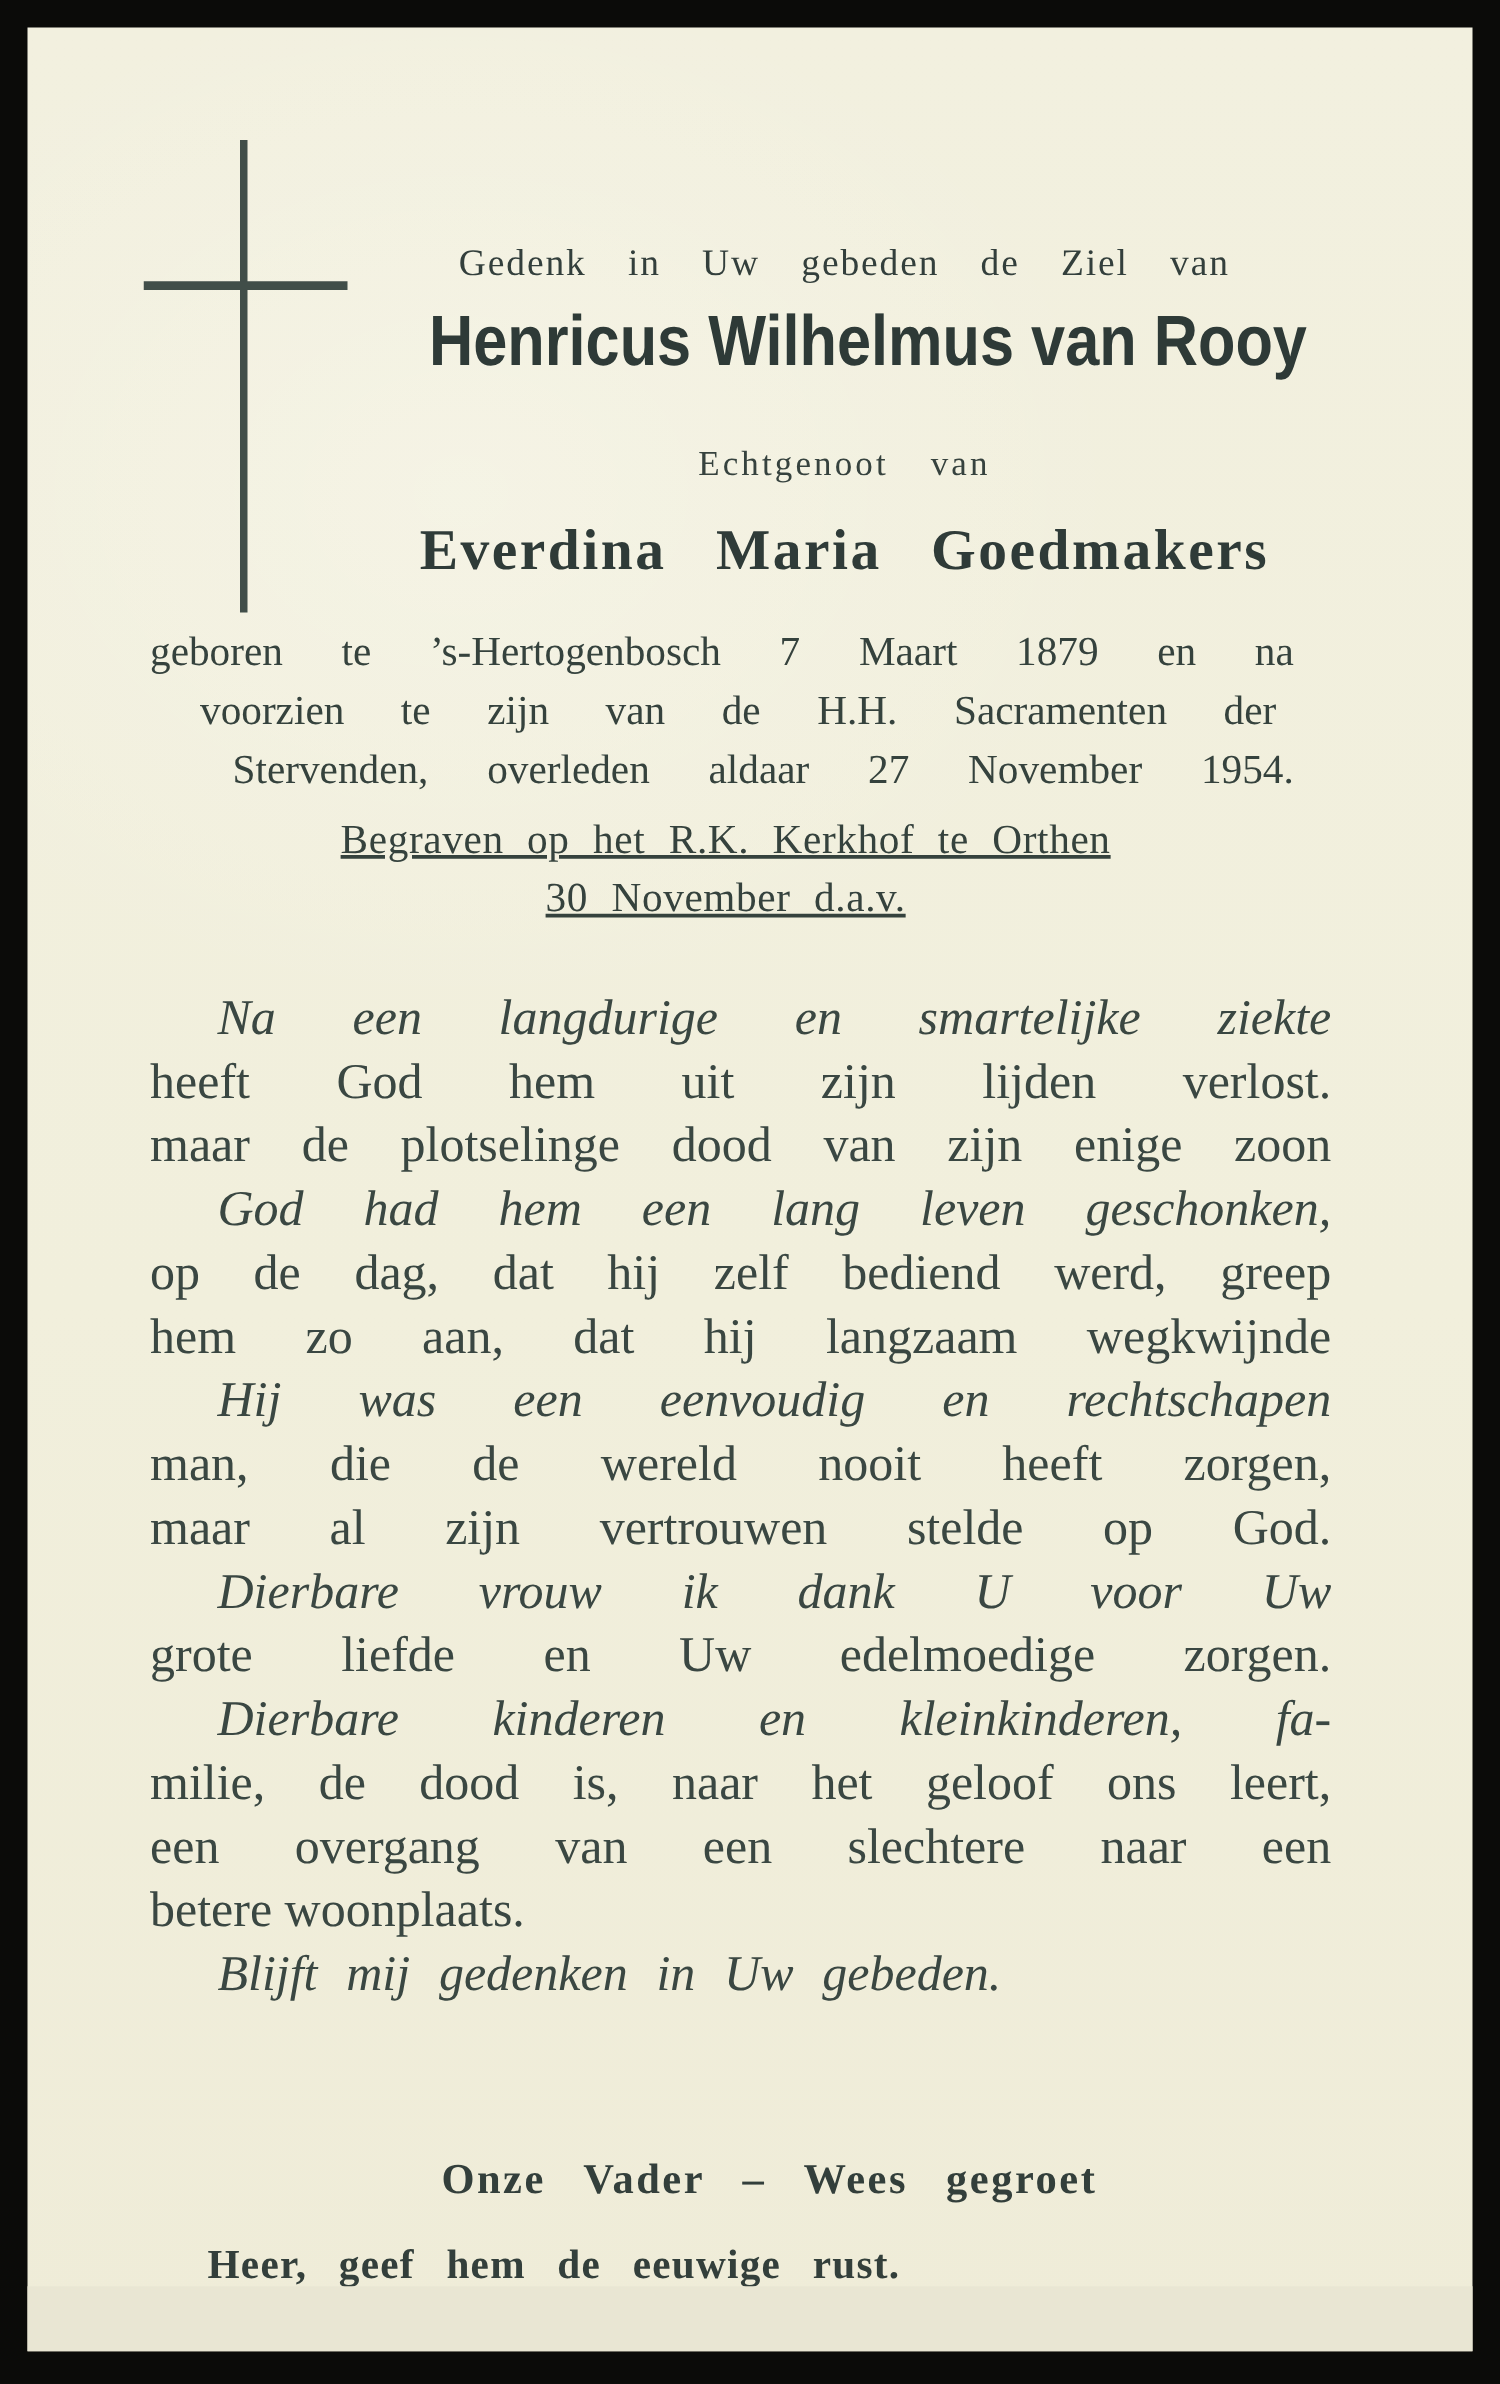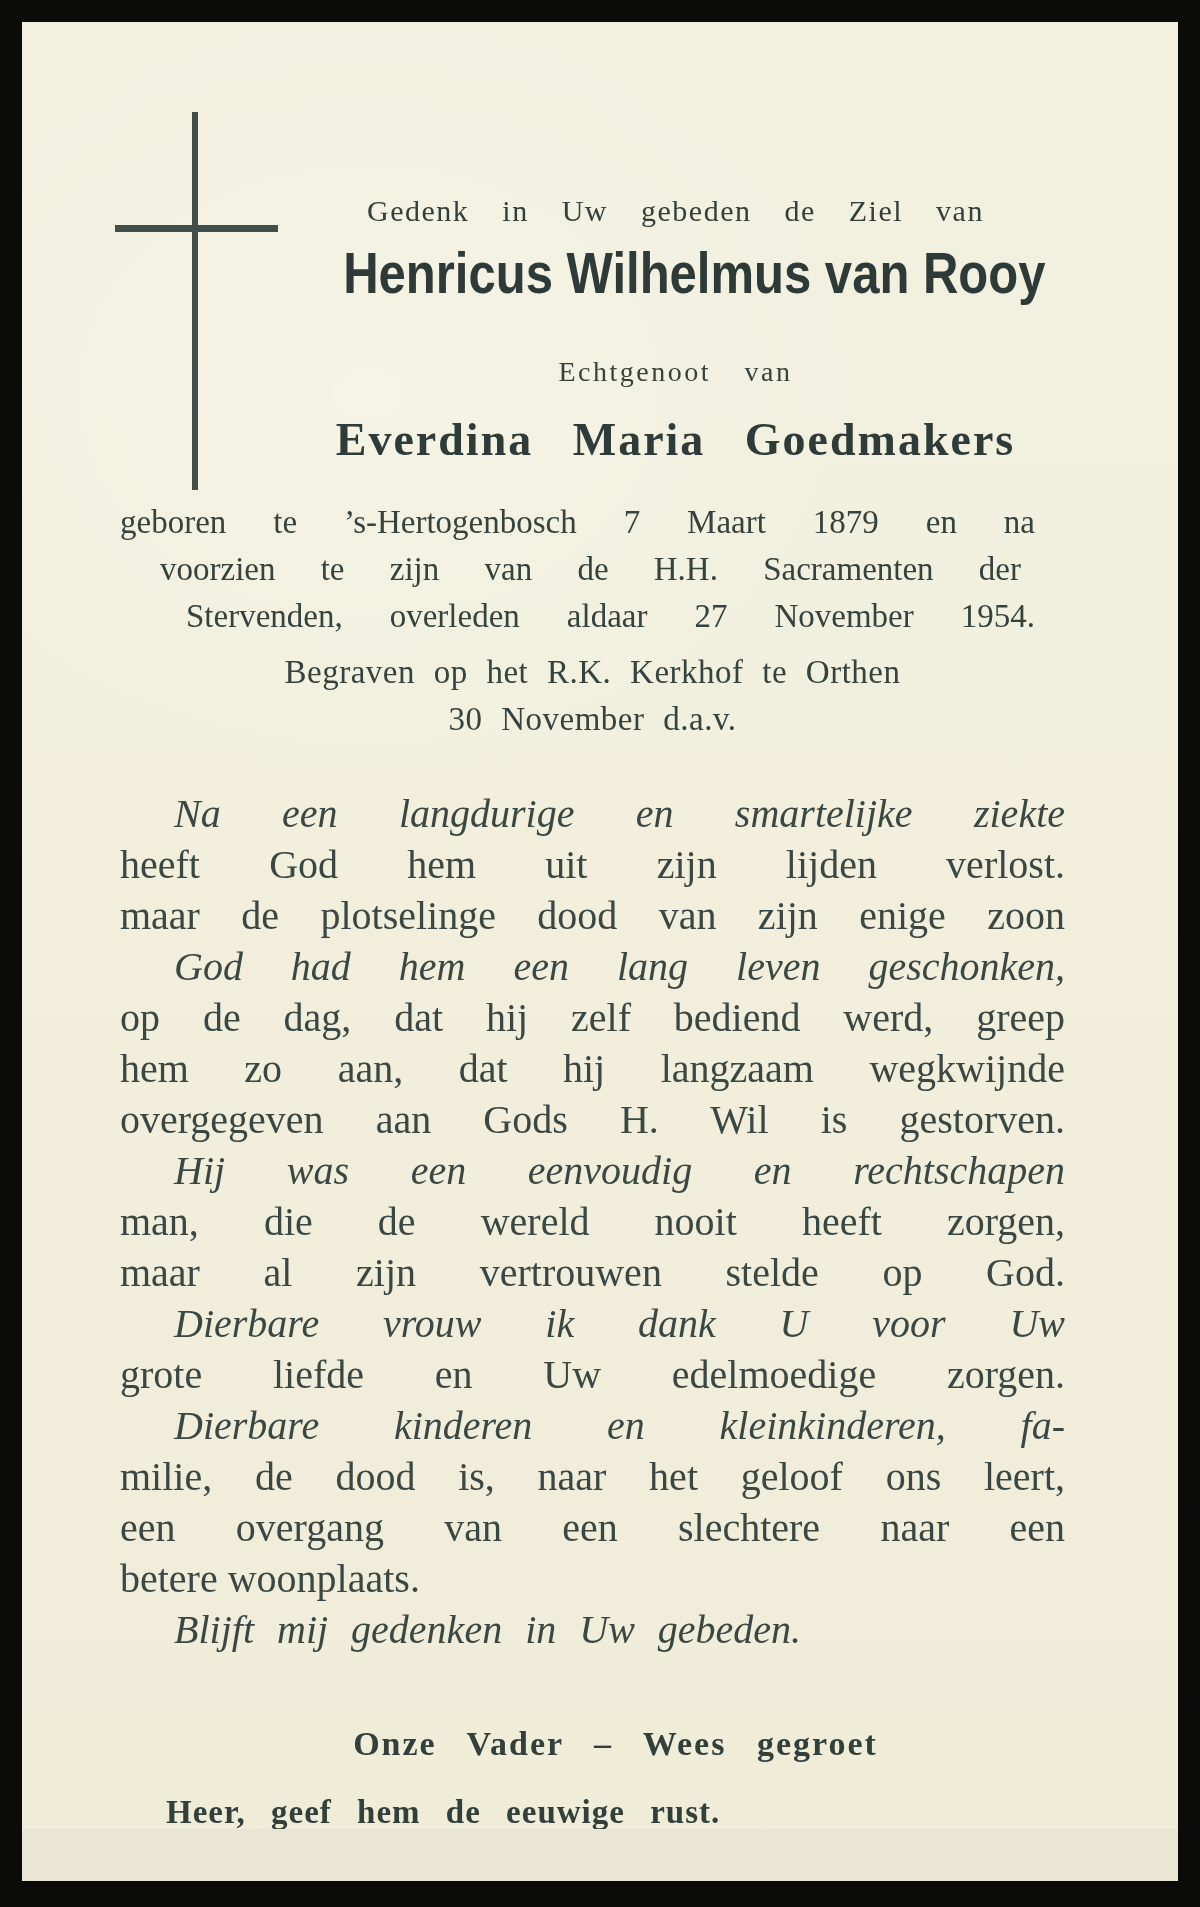--- a/index.html
+++ b/index.html
@@ -48,21 +48,21 @@
   
   .vitals { position:absolute; left:98px; top:477px; width:915px; color:#35423d; }
   .vitals .line {
     font-size:33px; line-height:47px;
     text-align:justify; text-align-last:justify; word-spacing:4px;
   }
   .vitals .line:nth-child(2) { padding:0 14px 0 40px; }
   .vitals .line:nth-child(3) { padding:0 0 0 66px; }
 
   
-  .burial { position:absolute; left:98px; top:627px; width:945px; text-align:center; color:#35423d; }
+  .burial { position:absolute; left:86px; top:627px; width:945px; text-align:center; color:#35423d;text-decoration:underline; }
   .burial .line { font-size:33px; line-height:47px; word-spacing:10px; letter-spacing:0.5px; }
 
   
   .body-text { position:absolute; left:98px; top:766px; width:945px; color:#3a4742; }
   .bline { font-size:40px; line-height:51px; text-align:left; }
   .bline.just { text-align:justify; text-align-last:justify; }
   .bline.indent { text-indent:54px;font-style:italic; }
   .bline.loose { word-spacing:13px; }
 
   
@@ -111,21 +111,20 @@
     <div class="body-text">
         <div class="para">
           <div class="bline indent just">Na een langdurige en smartelijke ziekte</div>
           <div class="bline just">heeft God hem uit zijn lijden verlost.</div>
         </div>
         <div class="para">
           <div class="bline just">maar de plotselinge dood van zijn enige zoon</div>
           <div class="bline indent just">God had hem een lang leven geschonken,</div>
           <div class="bline just">op de dag, dat hij zelf bediend werd, greep</div>
           <div class="bline just">hem zo aan, dat hij langzaam wegkwijnde</div>
-          <div class="bline just">overgegeven aan Gods H. Wil is gestorven.</div>
         </div>
         <div class="para">
           <div class="bline indent just">Hij was een eenvoudig en rechtschapen</div>
           <div class="bline just">man, die de wereld nooit heeft zorgen,</div>
           <div class="bline just">maar al zijn vertrouwen stelde op God.</div>
         </div>
         <div class="para">
           <div class="bline indent just">Dierbare vrouw ik dank U voor Uw</div>
           <div class="bline just">grote liefde en Uw edelmoedige zorgen.</div>
         </div>

